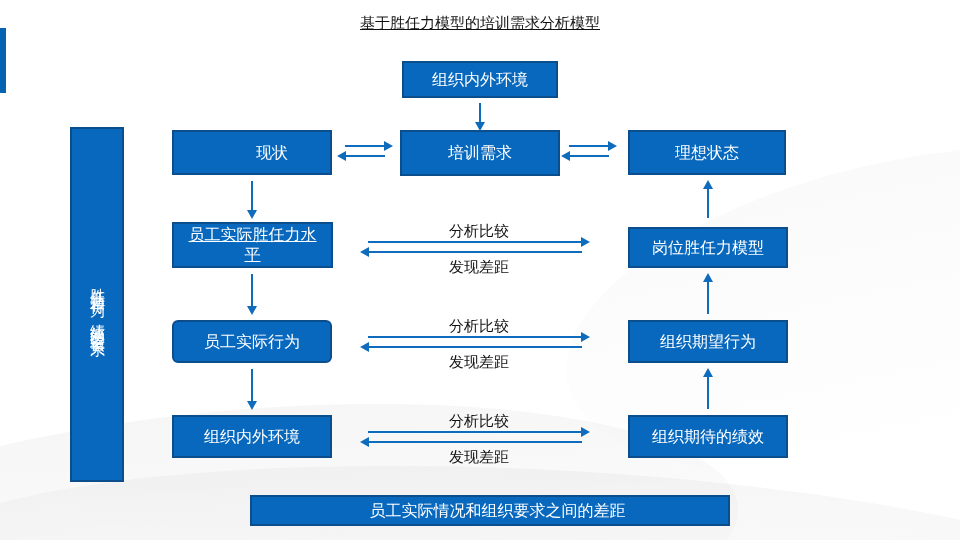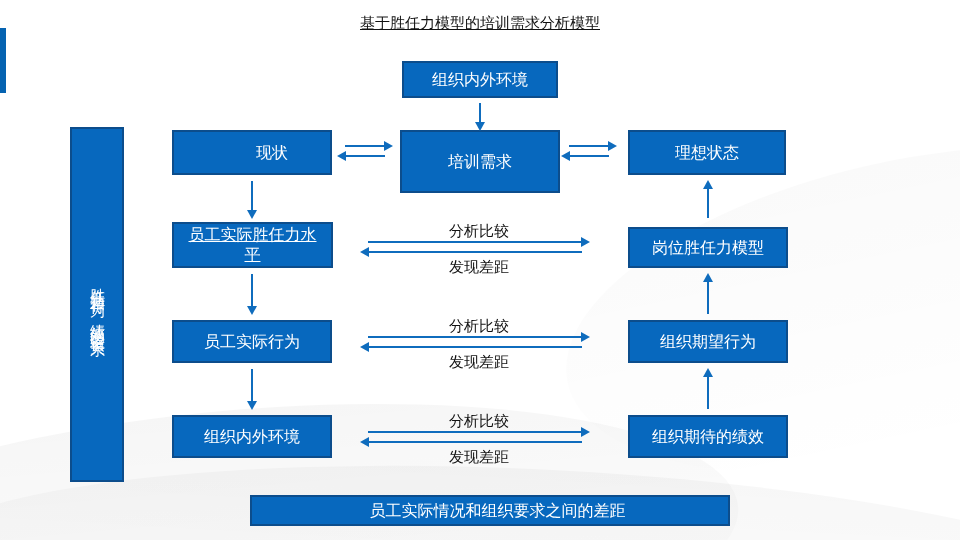--- a/index.html
+++ b/index.html
@@ -23,25 +23,25 @@
   .title { position:absolute; left:0; right:0; top:14px; text-align:center;
            font-family:"DejaVu Serif", serif; font-size:15px; color:var(--label-text,#111); }
   .title span { text-decoration:underline; }
 
   .box { position:absolute; box-sizing:border-box;
          background:var(--box-fill,#0768be); border:2px solid var(--box-border,#0c4d8c);
          color:var(--box-text,#fff); font-size:16px; line-height:1.25;
          display:flex; align-items:center; justify-content:center; text-align:center; }
   .b-env  { left:402px; top:61px;  width:156px; height:37px; }
   .b-cur  { left:172px; top:130px; width:160px; height:45px;padding-left:40px; }
-  .b-trn  { left:400px; top:130px; width:160px; height:63px; }
+  .b-trn  { left:400px; top:130px; width:160px; height:46px; }
   .b-idl  { left:628px; top:130px; width:158px; height:45px; }
   .b-cmp  { left:172px; top:222px; width:161px; height:46px; padding:0 12px;text-decoration:underline; }
   .b-mdl  { left:628px; top:227px; width:160px; height:41px; }
-  .b-ab   { left:172px; top:320px; width:160px; height:43px; }
+  .b-ab   { left:172px; top:320px; width:160px; height:43px;border-radius:6px; }
   .b-eb   { left:628px; top:320px; width:160px; height:43px; }
   .b-cp   { left:172px; top:415px; width:160px; height:43px; }
   .b-ep   { left:628px; top:415px; width:160px; height:43px; }
   .b-gap  { left:250px; top:495px; width:480px; height:31px;padding-left:15px; }
   .b-side { left:70px;  top:127px; width:54px;  height:355px;
             writing-mode:vertical-rl; letter-spacing:3px; font-size:15px; }
 
   
   .ar { position:absolute; background:var(--arrow,#0f6cbd); }
   .ar::after { content:""; position:absolute; width:0; height:0; }

